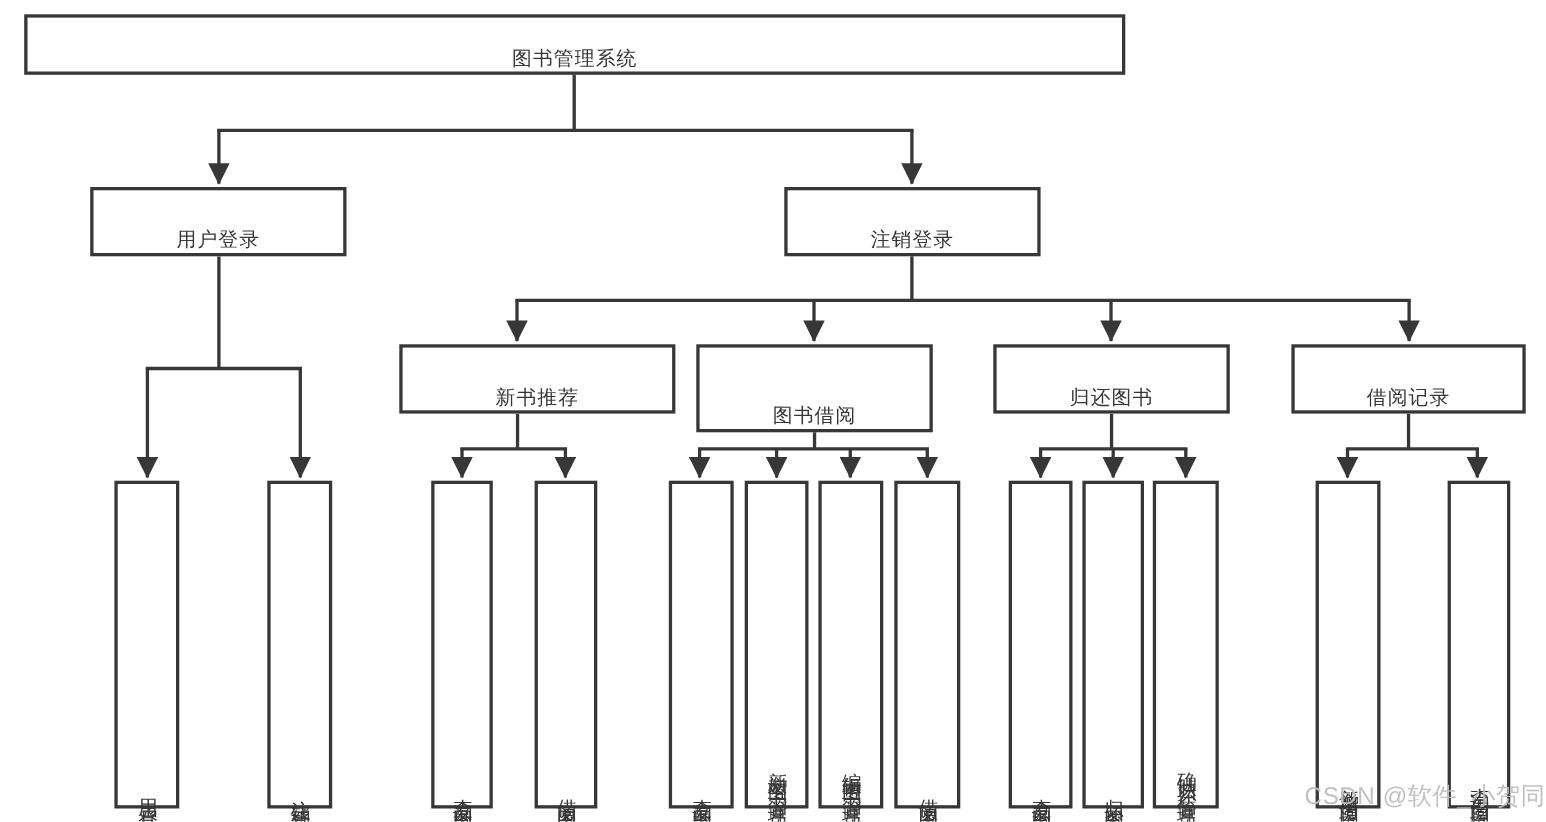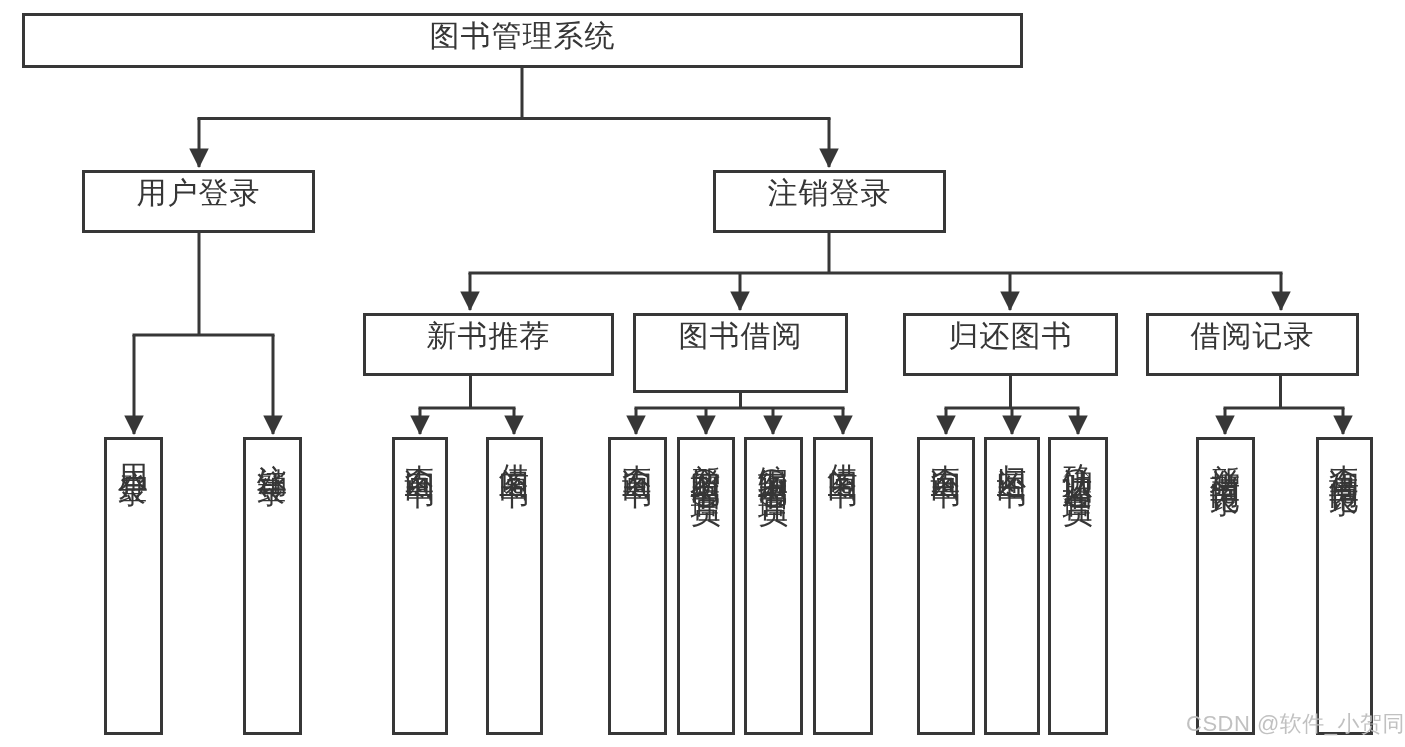--- a/index.html
+++ b/index.html
@@ -15,24 +15,24 @@
     position: absolute;
     left: 0; top: 0;
     z-index: 0;
   }
   .node {
     position: absolute;
     box-sizing: border-box;
     background: #ffffff;
     border: 3px solid #373737;
     display: flex;
-    align-items: flex-start;
+    align-items: flex-end;
     justify-content: center;
     color: #363636;
-    font-size: 30px;
+    font-size: 18px;
     z-index: 1;
     text-align: center;
   }
   .node.h span {
     white-space: nowrap;
     letter-spacing: 1px;
   }
   .node.v span {
     writing-mode: vertical-rl;
     text-orientation: mixed;
@@ -110,21 +110,21 @@
 
   <div class="node h" style="left:363px;top:313px;width:251px;height:63px">
     <span>新书推荐</span>
   </div>
   <div class="node h" style="left:633px;top:313px;width:215px;height:80px">
     <span>图书借阅</span>
   </div>
   <div class="node h" style="left:903px;top:313px;width:215px;height:63px">
     <span>归还图书</span>
   </div>
-  <div class="node h" style="left:1146px;top:313px;width:213px;height:63px">
+  <div class="node h" style="left:1174px;top:313px;width:213px;height:63px">
     <span>借阅记录</span>
   </div>
 
   <div class="node v" style="left:104px;top:437px;width:59px;height:298px">
     <span>用户登录</span>
   </div>
   <div class="node v" style="left:243px;top:437px;width:59px;height:298px">
     <span>注销登录</span>
   </div>
 

